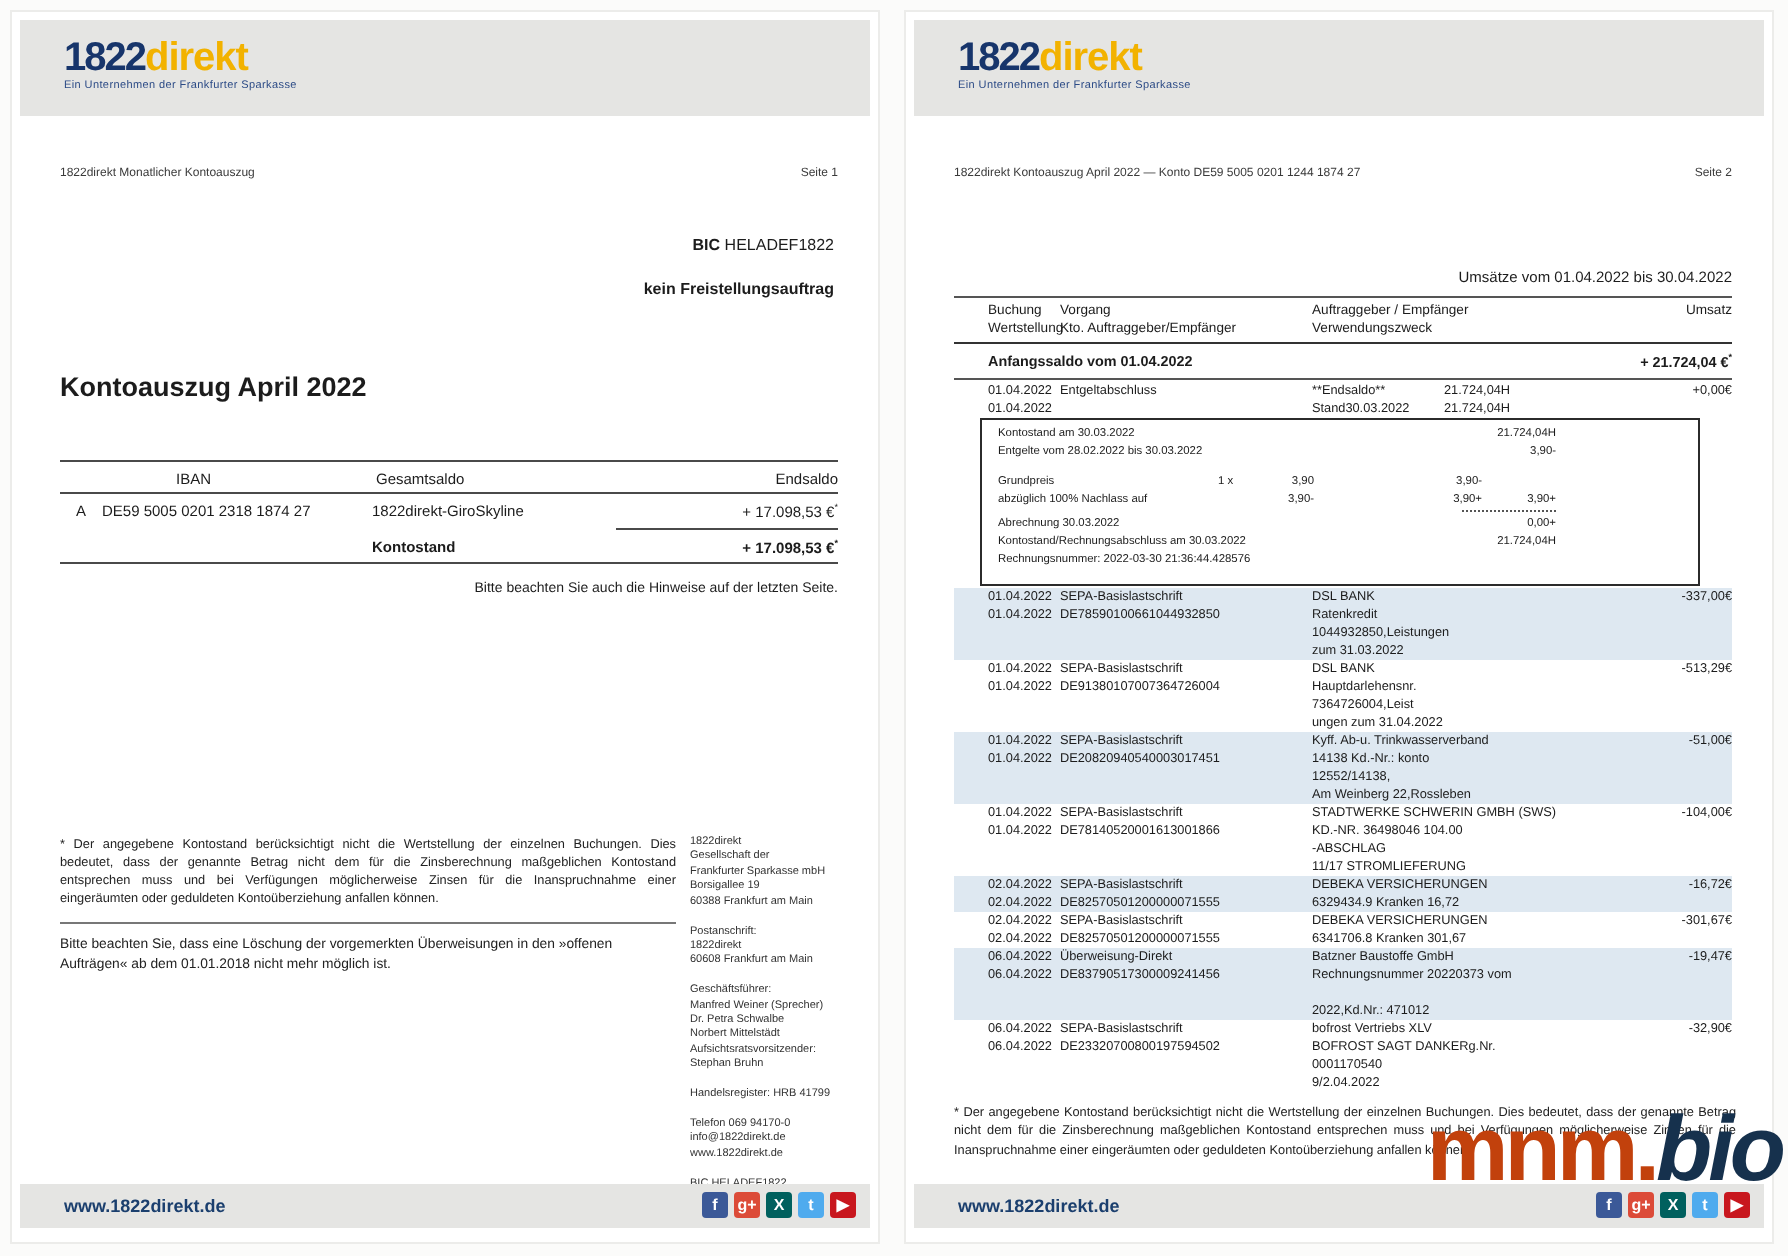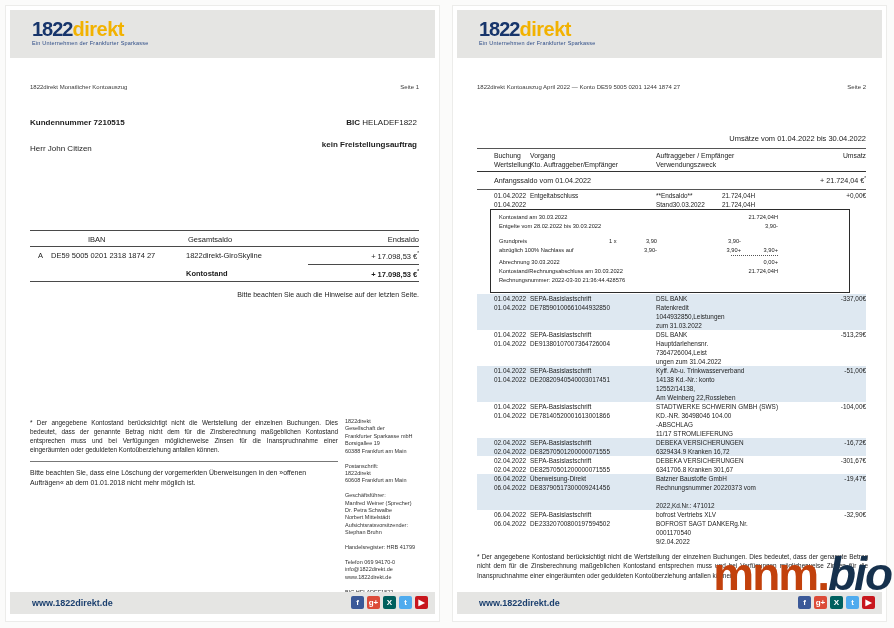--- a/index.html
+++ b/index.html
@@ -71,21 +71,21 @@
   
   .acct-title{position:absolute;left:24px;top:104px;font-size:9.5px;font-weight:bold;}
   .acct-title .rest{margin-left:10px;}
   .period{position:absolute;right:20px;top:128px;font-size:7.5px;}
   .thead{position:absolute;left:24px;right:20px;top:142px;border-top:1px solid #555;
          border-bottom:1.5px solid #333;height:22px;font-size:6.8px;}
   .thead span{position:absolute;}
   .c1{left:17px;} .c2{left:53px;} .c3{left:179px;} .c4r{right:0;}
   .r1{top:3px;} .r2{top:12px;}
   .opening{position:absolute;left:24px;right:20px;top:167px;height:16px;
-           border-bottom:1px solid #555;font-size:7.2px;font-weight:normal;}
+           border-bottom:1px solid #555;font-size:7.2px;font-weight:bold;}
   .opening .ol{position:absolute;left:17px;top:3px;}
   .opening .oa{position:absolute;right:0;top:3px;}
   .feerow{position:absolute;left:24px;right:20px;top:185px;font-size:6.4px;line-height:9px;}
   .feerow span{position:absolute;}
   .fd1{left:17px;top:0;} .fd2{left:17px;top:9px;}
   .ft{left:53px;top:0;}
   .fa1{left:179px;top:0;} .fb1{left:245px;top:0;}
   .fa2{left:179px;top:9px;} .fb2{left:245px;top:9px;}
   .famt{right:0;top:0;}
 
@@ -128,30 +128,27 @@
       <span class="l-bold">1822</span><span class="l-light">direkt</span>
       <div class="tagline">Ein Unternehmen der Frankfurter Sparkasse</div>
     </div>
   </div>
 
   <div class="meta-line">
     <span class="pg">Seite 1</span>
     <span>1822direkt Monatlicher Kontoauszug</span>
   </div>
 
-  <div class="cust">
-    <div class="knr">Kundennummer 7210515</div>
-    <div class="name">Herr John Citizen</div>
-  </div>
 
   <div class="rightinfo">
     <div><b>BIC</b>&nbsp;<span class="bicv">HELADEF1822</span></div>
     <div class="frei">kein Freistellungsauftrag</div>
   </div>
 
+  <div class="doc-title">Kontoauszug April 2022</div>
 
   <div class="sumtab">
     <div class="rule"></div>
     <div class="hrow">
       <span class="h-iban">IBAN</span>
       <span class="h-bez">Gesamtsaldo</span>
       <span class="h-end">Endsaldo</span>
     </div>
     <div class="rule"></div>
     <div class="drow">

